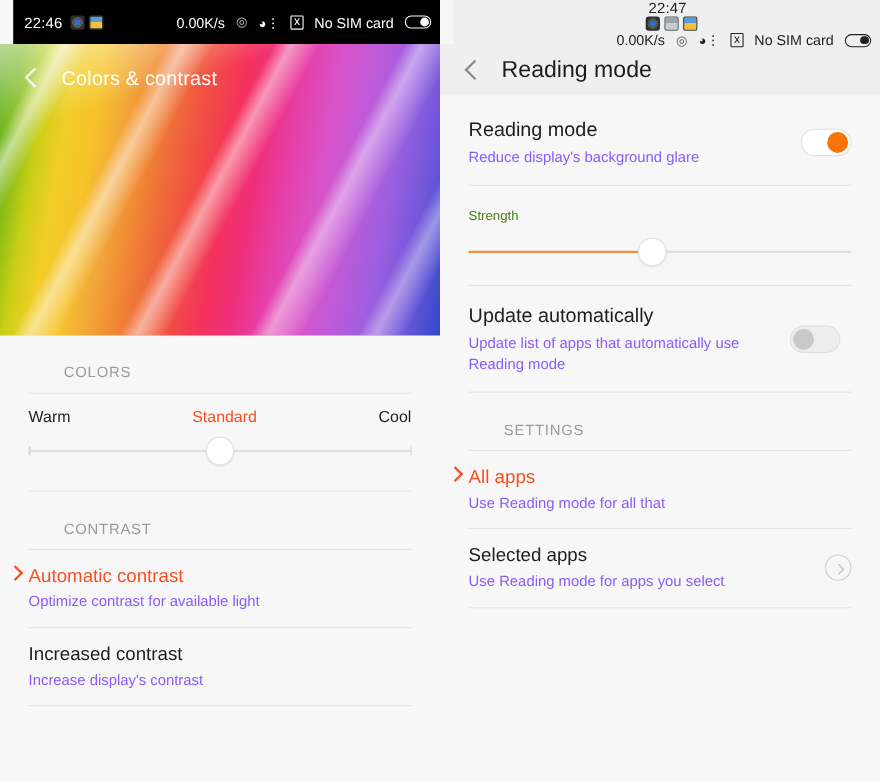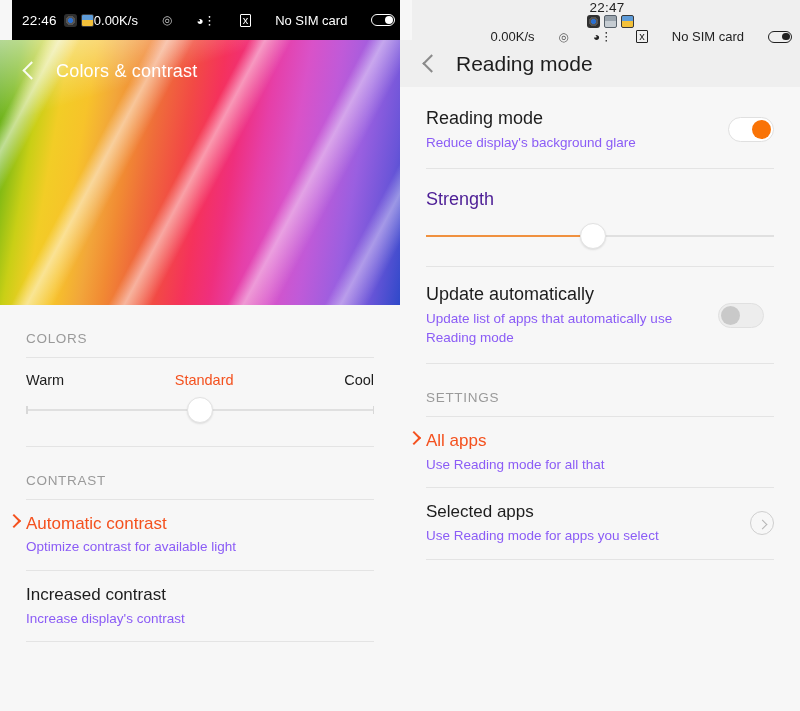--- a/index.html
+++ b/index.html
@@ -14,21 +14,21 @@
 
   
   .statusbar {
     height:40px; display:flex; align-items:center;
     padding:0 8px 0 10px; font-size:13px; position:relative; z-index:5;margin-left:12px;
   }
   .statusbar.dark { background:#000; color:#fff; }
   .statusbar.light { background:#efefef; color:#222;flex-direction:column; }
   .sb-time { font-size:13.5px; letter-spacing:.2px; }
   .sb-icons { display:flex; align-items:center; gap:4px; margin-left:7px; }
-  .sb-right { margin-left:auto; display:flex; align-items:center; gap:24px; font-size:13px; }
+  .sb-right { margin-left:auto; display:flex; align-items:center; gap:10px; font-size:13px; }
   .sb-ic { width:13px; height:13px; border-radius:2px; display:inline-block; position:relative; }
   .ic-cam { background:radial-gradient(circle at 50% 50%, #2b6fd0 0 28%, #555 30% 52%, #2f2f2f 54% 100%); border-radius:3px; }
   .ic-pic { background:linear-gradient(#5d9bd8 0 45%, #f3c13a 45% 100%); border-radius:2px; border:1px solid #3a3a3a;}
   .ic-dl  { background:linear-gradient(#9aa4ad 0 45%, #c5ccd2 45% 100%); border-radius:2px; border:1px solid #56606a;}
   .sb-txt { font-size:13px; white-space:nowrap; }
   .glyph-ring { font-size:12px; opacity:.75; }
   .glyph-wifi { font-size:12px; }
   .glyph-x { font-size:11px; border:1px solid currentColor; padding:0 2px; line-height:11px; border-radius:1px; }
   .battery { width:24px; height:12px; border:1.3px solid currentColor; border-radius:6px; position:relative; display:inline-block; }
   .battery::after { content:""; position:absolute; right:1.2px; top:1.2px; bottom:1.2px; width:8px; background:currentColor; border-radius:5px; }
@@ -61,20 +61,21 @@
     transform:rotate(45deg);
   }
   .back-chev.dark-chev::before { border-color:#8a8a8a; }
   .hero-title { color:#fff; font-size:18px; margin-left:16px; letter-spacing:.2px; }
 
   
   .body { background:#f7f7f7; height:100%; }
   .sec-head {
     font-size:13.5px; color:#9a9a9a; letter-spacing:.7px;
     padding:26px 0 11px 26px;
+    margin-left:32px;
   }
   .divider { height:1px; background:#e4e4e4; margin-left:26px; margin-right:26px; }
 
   .row { position:relative; padding:13px 26px 13px 26px; display:flex; align-items:center; }
   .row .rowtext { flex:1 1 auto; min-width:0; }
   .row-title { font-size:17px; color:#1d1d1d; line-height:1.32; }
   .row-title.accent { color:#f4511e; }
   .row-sub { font-size:13.5px; color:#8b5cf6; line-height:1.38; margin-top:3px; }
   .lead-chev {
     position:absolute; left:9px; top:50%; width:12px; height:12px;
@@ -113,21 +114,21 @@
   }
   .track::before { left:0; }
   .track::after { right:0; }
   .track.nocaps::before, .track.nocaps::after { display:none; }
   .fill { position:absolute; left:0; top:21px; height:2px; background:#f0913f; }
   .thumb {
     position:absolute; top:22px; width:26px; height:26px; border-radius:50%;
     background:#fff; border:1px solid #e2e2e2; transform:translate(-50%,-50%);
     box-shadow:0 1px 2px rgba(0,0,0,.10);
   }
-  .sec-title { font-size:18px; color:#4c1d95; padding:20px 26px 0 26px; }
+  .sec-title { font-size:12px; color:#4d7c0f; padding:20px 26px 0 26px; }
 </style>
 </head>
 <body>
 
 <div class="screens">
 
   <div class="screen">
 
     <div class="statusbar dark">
       <span class="sb-time">22:46</span>

